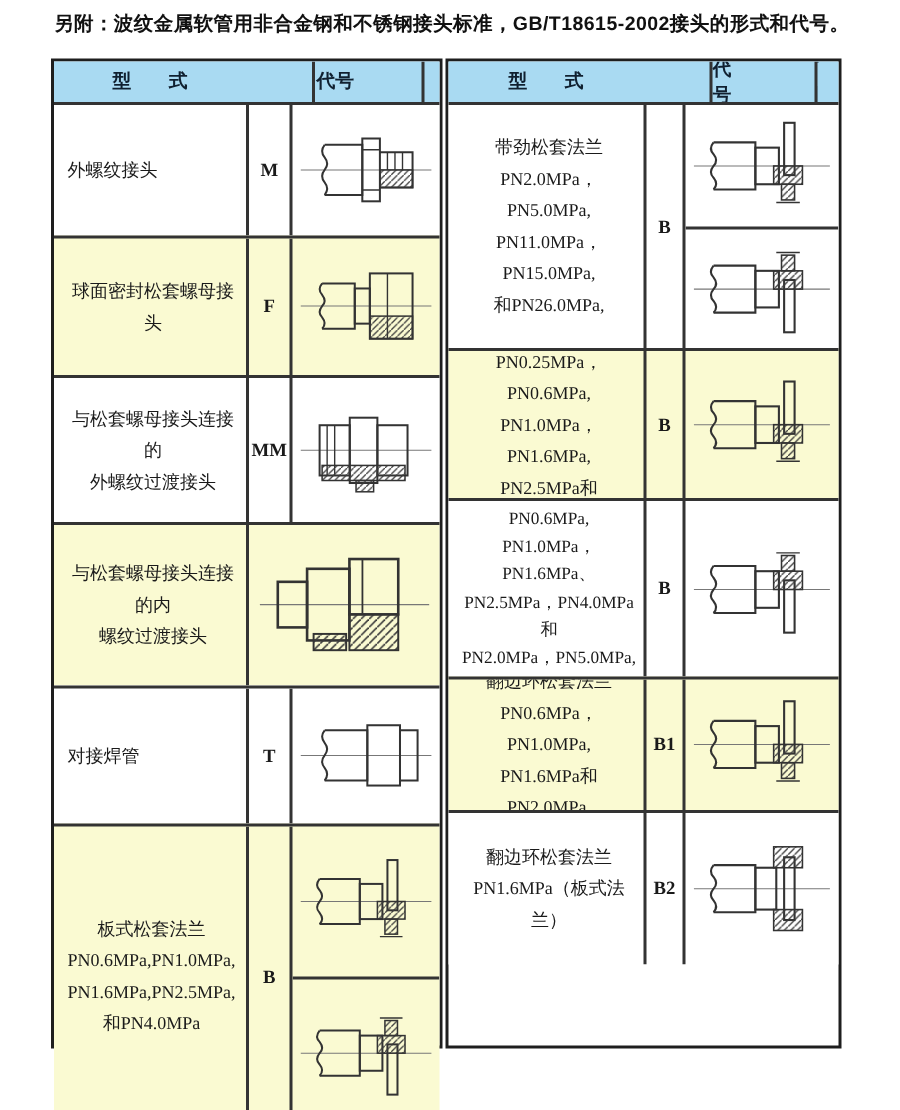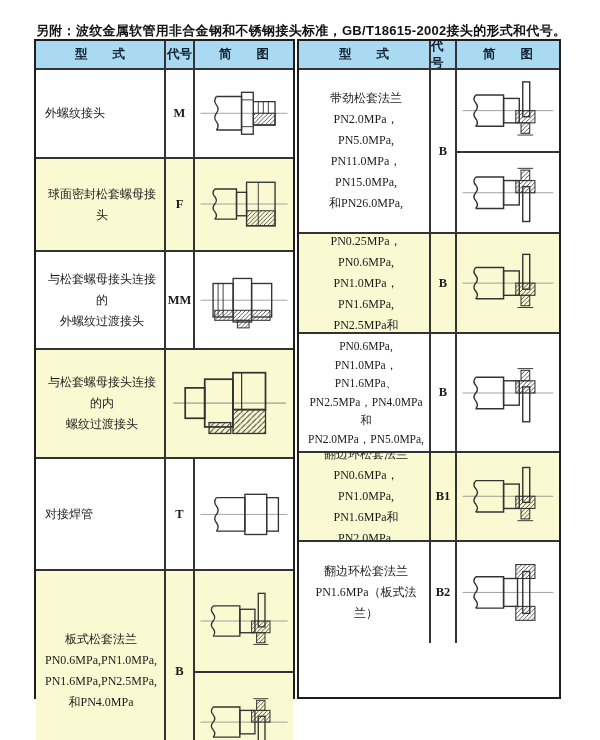--- a/index.html
+++ b/index.html
@@ -5,27 +5,27 @@
   :root{
     --blue:#A9DAF2;
     --yellow:#FAFAD2;
     --bd:#1e1e1e;
     --ln:#333;
     --txt:#1a1a1a;
   }
   html,body{margin:0;padding:0;background:#ffffff;}
   .page{position:relative;width:600px;height:740px;background:#fff;overflow:hidden;
         font-family:"Liberation Serif",serif;color:var(--txt);}
-  .title{position:absolute;left:36px;top:22px;width:540px;font-family:"Liberation Sans",sans-serif;
+  .title{position:absolute;left:36px;top:7px;width:540px;font-family:"Liberation Sans",sans-serif;
          font-size:13px;font-weight:bold;letter-spacing:0.3px;color:#111;}
   .half{position:absolute;top:39px;border:2px solid var(--bd);box-sizing:border-box;background:#fff;}
   .half.left{left:34px;width:261px;height:660px;}
   .half.right{left:297px;width:264px;height:660px;}
   .hrow,.row{display:flex;box-sizing:border-box;overflow:hidden;}
-  .hrow{height:27px;background:var(--blue);}
+  .hrow{height:27px;background:var(--blue);gap:44px;}
   .row{border-top:2px solid var(--ln);background:#fff;text-align:center;}
   .row.hl{background:var(--yellow);}
   .cell{box-sizing:border-box;overflow:hidden;}
   .hcell{display:flex;align-items:center;justify-content:center;
          font-family:"Liberation Sans",sans-serif;font-size:12.5px;font-weight:bold;color:#102030;}
   .c-type{width:128px;}
   .c-code{width:29px;border-left:2px solid var(--ln);}
   .c-diag{flex:1;border-left:2px solid var(--ln);}
   .half.right .c-type{width:130px;}
   .half.right .c-code{width:26px;}
@@ -186,21 +186,21 @@
     <div class="row hl" style="height:109px">
       <div class="cell type c-type">与松套螺母接头连接的内
 螺纹过渡接头</div>
       <div class="cell diag c-diag">
         <svg class="dg" viewBox="0 0 110 72">
             <use href="#s-mf"></use>
           </svg>
       </div>
     </div>
 
-    <div class="row" style="height:112px">
+    <div class="row" style="height:92px">
       <div class="cell type c-type">对接焊管</div>
       <div class="cell code c-code">T</div>
       <div class="cell diag c-diag">
         <svg class="dg" viewBox="0 0 110 72">
             <use href="#s-butt"></use>
           </svg>
       </div>
     </div>
 
     <div class="row hl" style="height:202px">

